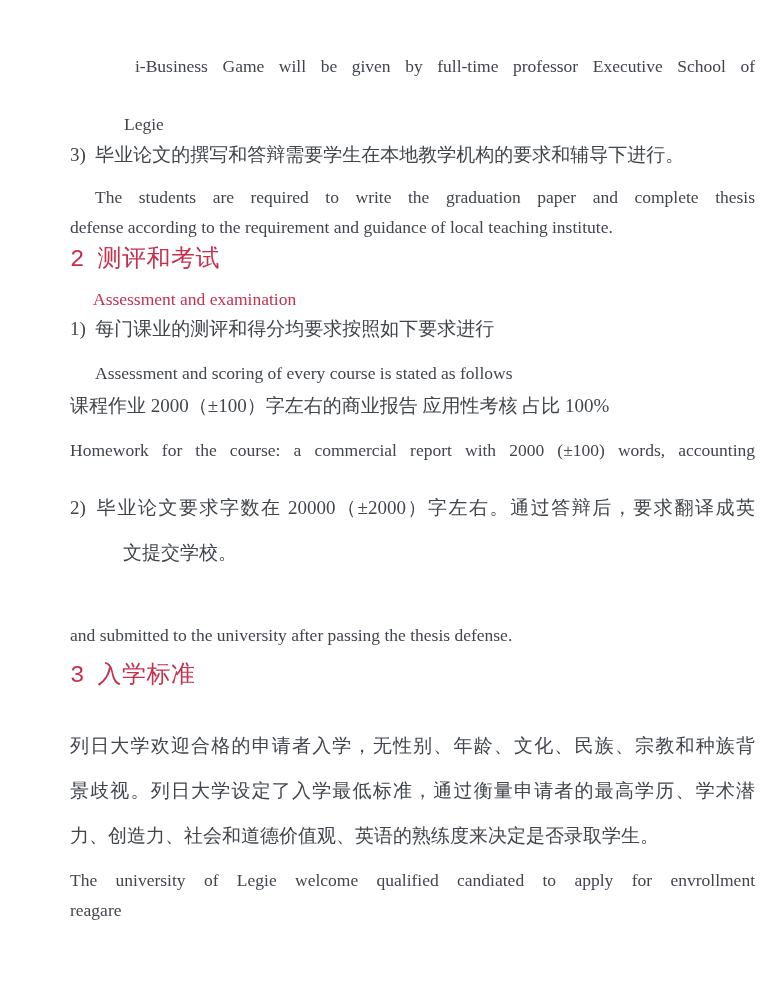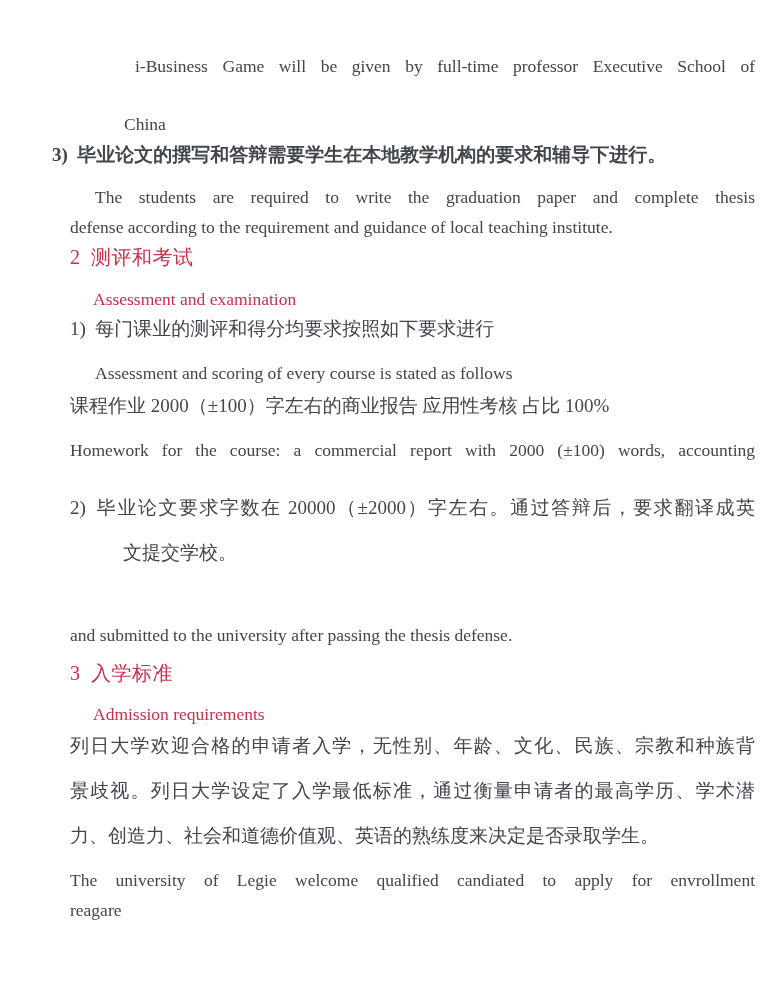--- a/index.html
+++ b/index.html
@@ -16,46 +16,45 @@
     font-family: "Liberation Serif", "DejaVu Serif", serif;
   }
   .ln {
     position: absolute;
     white-space: normal;
     color: var(--color-body, #41454c);
     line-height: 1.25;
   }
   .en { font-size: 17.5px; }
   .cn { font-size: 19px; }
-  .hd { font-size: 20px; letter-spacing: 0.5px; }
+  .hd { font-size: 24px; letter-spacing: 0.5px; font-family: Liberation Mono, monospace; }
   .red { color: var(--color-heading, #c5304d); }
   .j {
     text-align: justify;
     text-align-last: justify;
     -moz-text-align-last: justify;
   }
 </style>
 </head>
 <body>
 
 <div class="page">
   <div class="ln en j" style="top:56px;  left:135px; width:620px;">i-Business Game will be given by full-time professor Executive School of</div>
-  <div class="ln en" style="top:114px; left:124px; width:631px;">China</div>
-  <div class="ln cn" style="top:143px; left:52px;  width:685px;font-weight:bold;">3) 毕业论文的撰写和答辩需要学生在本地教学机构的要求和辅导下进行。</div>
+  <div class="ln en" style="top:114px; left:124px; width:631px;">Legie</div>
+  <div class="ln cn" style="top:143px; left:70px;  width:685px;">3) 毕业论文的撰写和答辩需要学生在本地教学机构的要求和辅导下进行。</div>
   <div class="ln en j" style="top:187px; left:95px;  width:660px;">The students are required to write the graduation paper and complete thesis</div>
   <div class="ln en" style="top:217px; left:70px;  width:685px;">defense according to the requirement and guidance of local teaching institute.</div>
   <div class="ln cn hd red" style="top:245px; left:70px;  width:685px;">2 测评和考试</div>
   <div class="ln en red" style="top:289px; left:93px;  width:662px;">Assessment and examination</div>
   <div class="ln cn" style="top:317px; left:70px;  width:685px;">1) 每门课业的测评和得分均要求按照如下要求进行</div>
   <div class="ln en" style="top:363px; left:95px;  width:660px;">Assessment and scoring of every course is stated as follows</div>
   <div class="ln cn" style="top:394px; left:70px;  width:685px;">课程作业 2000（±100）字左右的商业报告 应用性考核 占比 100%</div>
   <div class="ln en j" style="top:440px; left:70px;  width:685px;">Homework for the course: a commercial report with 2000 (±100) words, accounting</div>
   <div class="ln cn j" style="top:496px; left:70px;  width:685px;">2) 毕业论文要求字数在 20000（±2000）字左右。通过答辩后，要求翻译成英</div>
   <div class="ln cn" style="top:541px; left:123px; width:632px;">文提交学校。</div>
   <div class="ln en" style="top:625px; left:70px;  width:685px;">and submitted to the university after passing the thesis defense.</div>
   <div class="ln cn hd red" style="top:661px; left:70px;  width:685px;">3 入学标准</div>
-  <div class="ln en red" style="top:704px; left:93px;  width:662px;">Admission requirements</div>
   <div class="ln cn j" style="top:734px; left:70px;  width:685px;">列日大学欢迎合格的申请者入学，无性别、年龄、文化、民族、宗教和种族背</div>
   <div class="ln cn j" style="top:779px; left:70px;  width:685px;">景歧视。列日大学设定了入学最低标准，通过衡量申请者的最高学历、学术潜</div>
   <div class="ln cn" style="top:824px; left:70px;  width:685px;">力、创造力、社会和道德价值观、英语的熟练度来决定是否录取学生。</div>
   <div class="ln en j" style="top:870px; left:70px;  width:685px;">The university of Legie welcome qualified candiated to apply for envrollment</div>
   <div class="ln en" style="top:900px; left:70px;  width:685px;">reagare</div>
 </div>
 
 </body></html>

